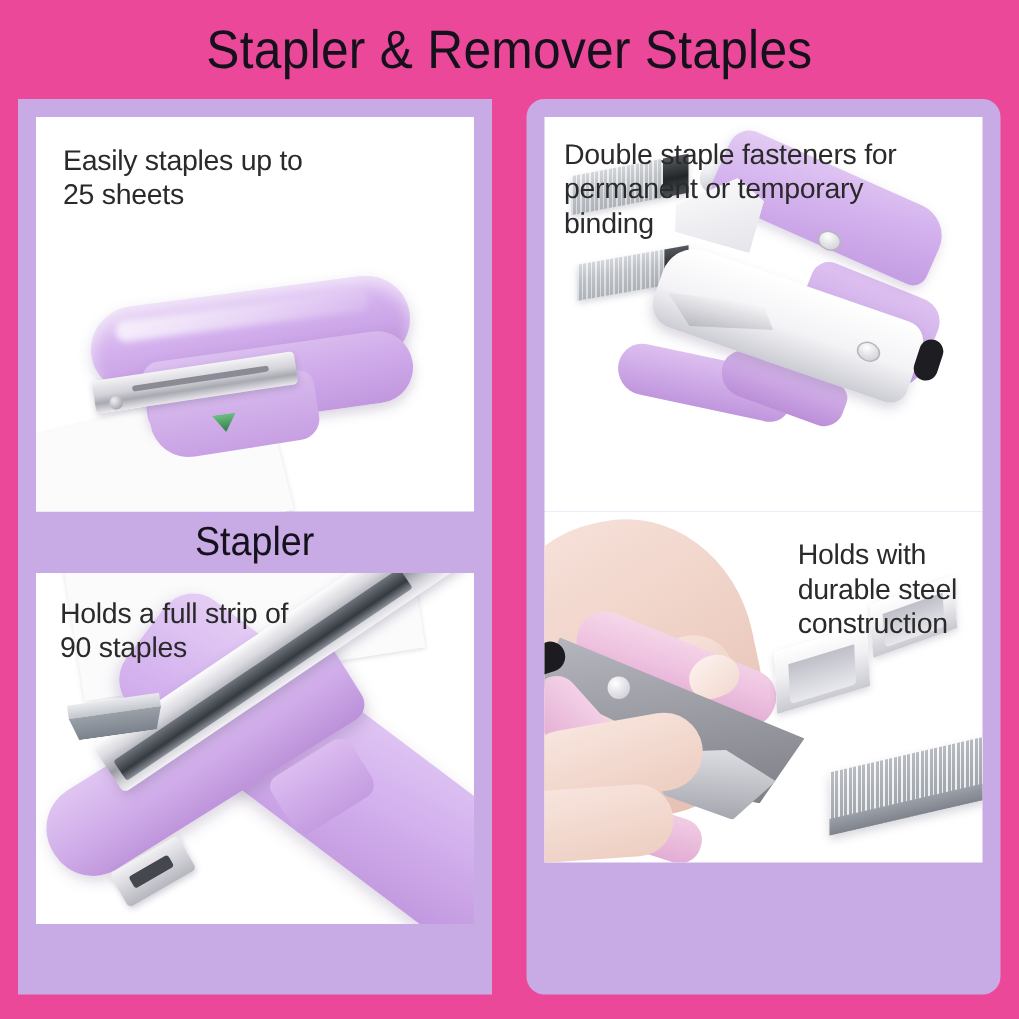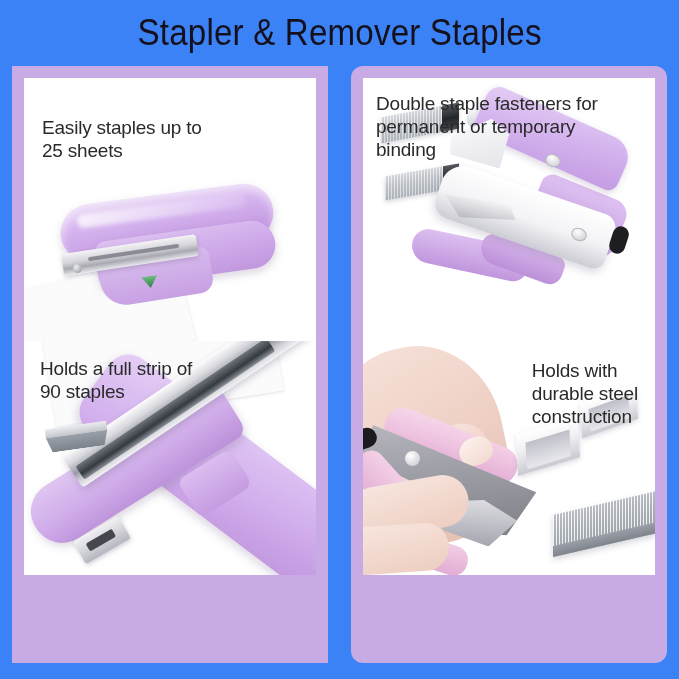--- a/index.html
+++ b/index.html
@@ -11,21 +11,21 @@
     height: 679px;
     overflow: hidden;
     font-family: "Liberation Sans", sans-serif;
     background: #e6d9f4;
   }
 
   #infographic {
     position: relative;
     width: 679px;
     height: 679px;
-    background: #3b82f6;
+    background: #ec4899;
     box-sizing: border-box;
   }
 
   
   .title-bar {
     position: absolute;
     top: 0;
     left: 0;
     width: 679px;
     height: 66px;
@@ -89,21 +89,21 @@
   .caption {
     position: absolute;
     font-family: "Liberation Sans", sans-serif;
     font-size: 19px;
     line-height: 1.22;
     color: #2a2a2a;
     z-index: 30;
     white-space: pre-line;
     letter-spacing: -0.2px;
   }
-  .cap-tl { top: 18px; left: 18px; margin-top: 20px; }
+  .cap-tl { top: 18px; left: 18px; }
   .cap-tr { top: 14px; left: 13px; }
   .cap-bl { top: 16px; left: 16px; }
   .cap-br { top: 18px; right: 17px; text-align: left; }
 
   
   .scene { position: absolute; inset: 0; overflow: hidden; }
 
   .paper-sheet {
     position: absolute;
     background: #fbfbfc;
@@ -490,20 +490,23 @@
         <div class="tl-base"></div>
         <div class="tl-base2"></div>
         <div class="tl-metal"></div>
         <div class="tl-green"></div>
         <div class="tl-pin"></div>
       </div>
       <div class="caption cap-tl">Easily staples up to
 25 sheets</div>
     </div>
 
+    <div class="band">
+      <div class="band-text">Stapler</div>
+    </div>
 
     <div class="photo-panel panel-bottom">
       <div class="scene">
         <div class="paper-sheet" style="left:24px; top:-22px; width:230px; height:90px; transform:rotate(-9deg);"></div>
         <div class="bl-lilac-arm"></div>
         <div class="bl-base"></div>
         <div class="bl-clip"></div>
         <div class="bl-metal-arm"></div>
         <div class="bl-metal-inner"></div>
         <div class="bl-anvil"></div>

